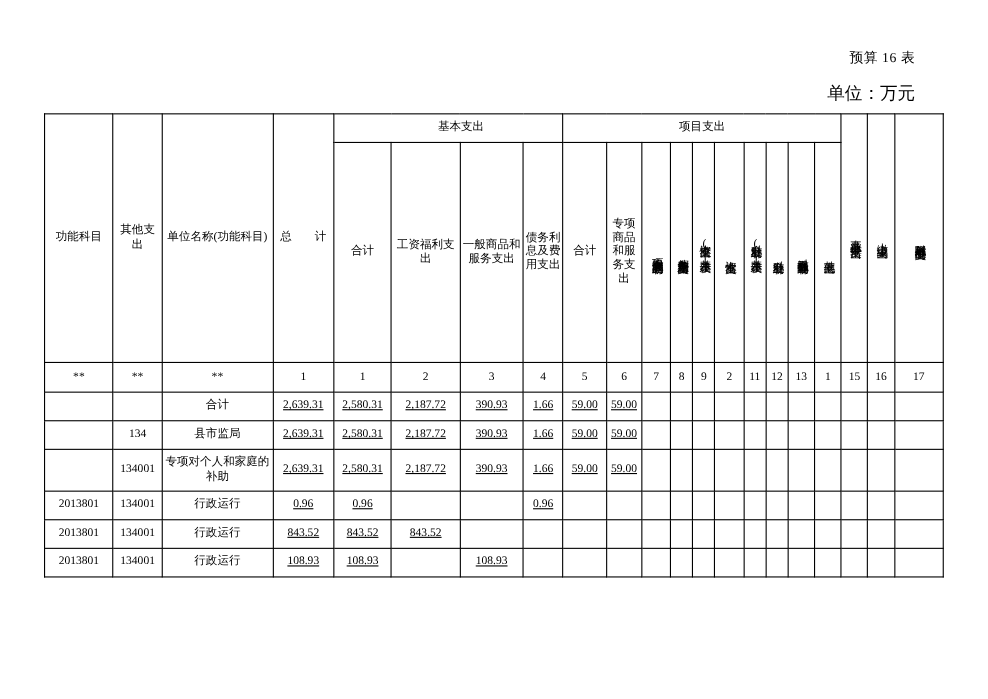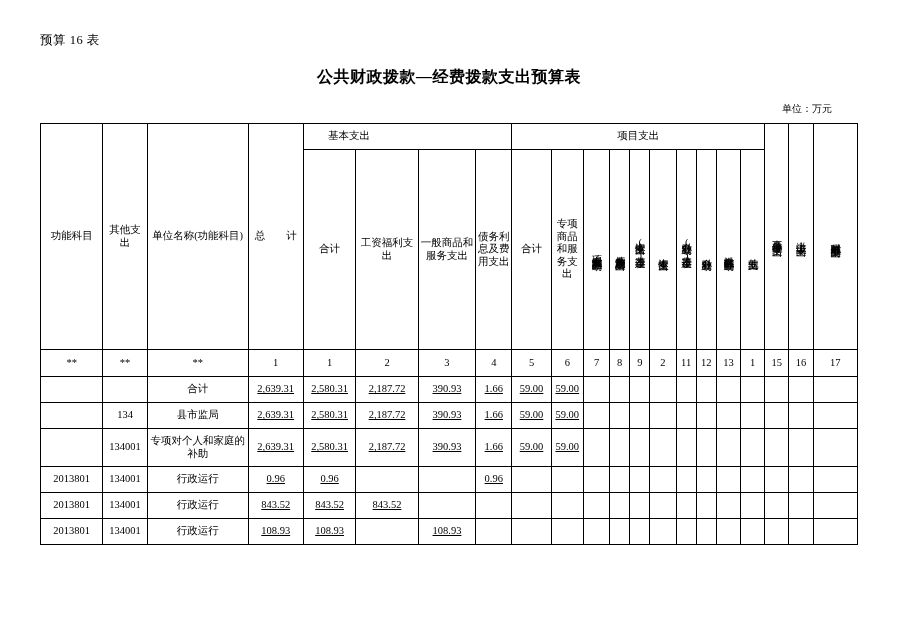--- a/index.html
+++ b/index.html
@@ -16,36 +16,36 @@
     overflow: hidden;
   }
   .page {
     position: relative;
     width: 898px;
     height: 635px;
     box-sizing: border-box;
     padding: 0 40px;
   }
   .top-right {
-    text-align: left;
+    text-align: right;
     font-size: 12.5px;
-    margin-top: 32px;
+    margin-top: 44px;
     padding-right: 26px;
     letter-spacing: 0.5px;
   }
   .doc-title {
     text-align: center;
     font-size: 16px;
     font-weight: bold;
     margin-top: 18px;
     letter-spacing: 0.5px;
   }
   .unit-line {
     text-align: right;
-    font-size: 10px;
+    font-size: 16px;
     margin-top: 14px;
     padding-right: 26px;
   }
   table.budget {
     border-collapse: collapse;
     margin-top: 7px;
     width: 818px;
     table-layout: fixed;
   }
   table.budget td {
@@ -96,21 +96,20 @@
   }
   .center-name { text-align: center; }
 </style>
 </head>
 <body>
 
 <div class="page">
 
   <div class="top-right">预算 16 表</div>
 
-  <div class="doc-title">公共财政拨款—经费拨款支出预算表</div>
 
   <div class="unit-line">单位：万元</div>
 
   <table class="budget">
     <colgroup>
       <col style="width:62px">
       <col style="width:44px">
       <col style="width:100px">
       <col style="width:55px">
       <col style="width:52px">
@@ -131,21 +130,21 @@
       <col style="width:24px">
       <col style="width:44px">
     </colgroup>
 
     <tbody>
         <tr class="grouphdr">
       <td rowspan="2"><span class="hdr-h">功能科目</span></td>
       <td rowspan="2"><span class="hdr-h">其他支出</span></td>
       <td rowspan="2"><span class="hdr-h">单位名称(功能科目)</span></td>
       <td rowspan="2"><span class="hdr-h">总　　计</span></td>
-      <td colspan="4" style="text-align:left; padding-left:24px;"><span class="hdr-h">基本支出</span></td>
+      <td colspan="4" style="text-align:center; padding-left:24px;"><span class="hdr-h">基本支出</span></td>
       <td colspan="10"><span class="hdr-h">项目支出</span></td>
       <td rowspan="2"><span class="vtext">事业单位经营支出</span></td>
       <td rowspan="2"><span class="vtext">上缴上级支出</span></td>
       <td rowspan="2"><span class="vtext-wrap">对附属单位补助支出</span></td>
     </tr>
 
     <tr class="bighdr">
       <td><span class="hdr-h">合计</span></td>
       <td><span class="hdr-h">工资福利支出</span></td>
       <td><span class="hdr-h">一般商品和服务支出</span></td>

